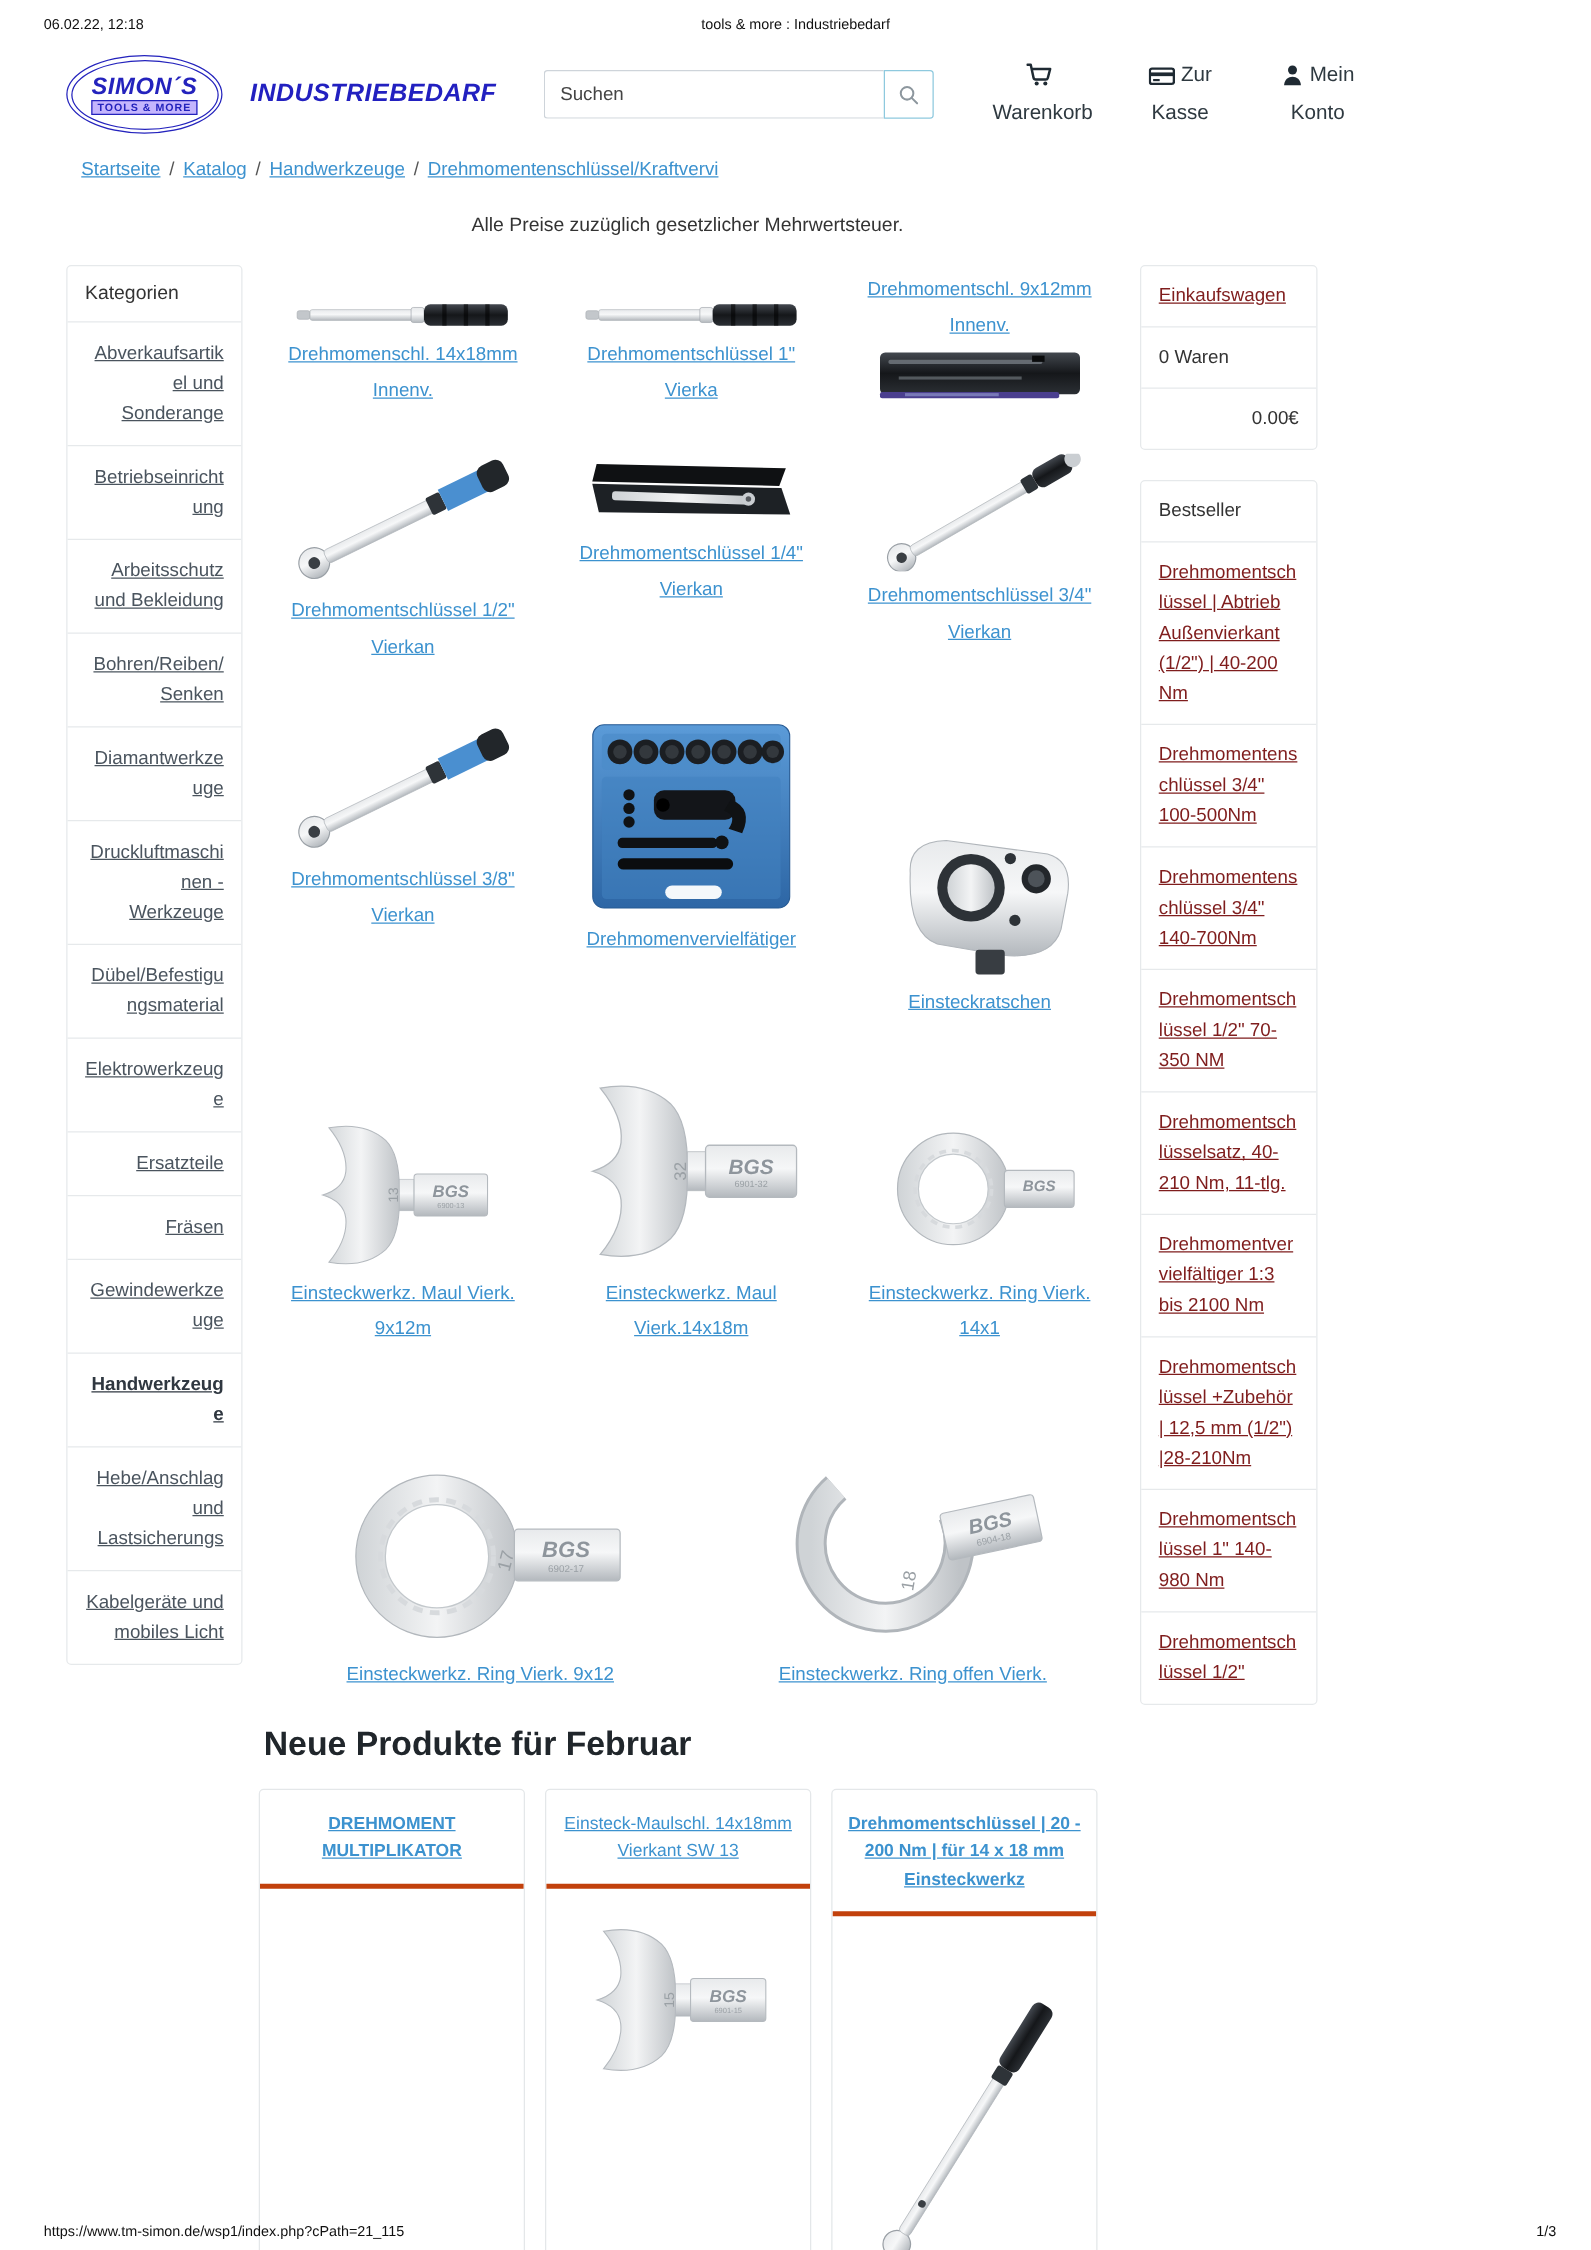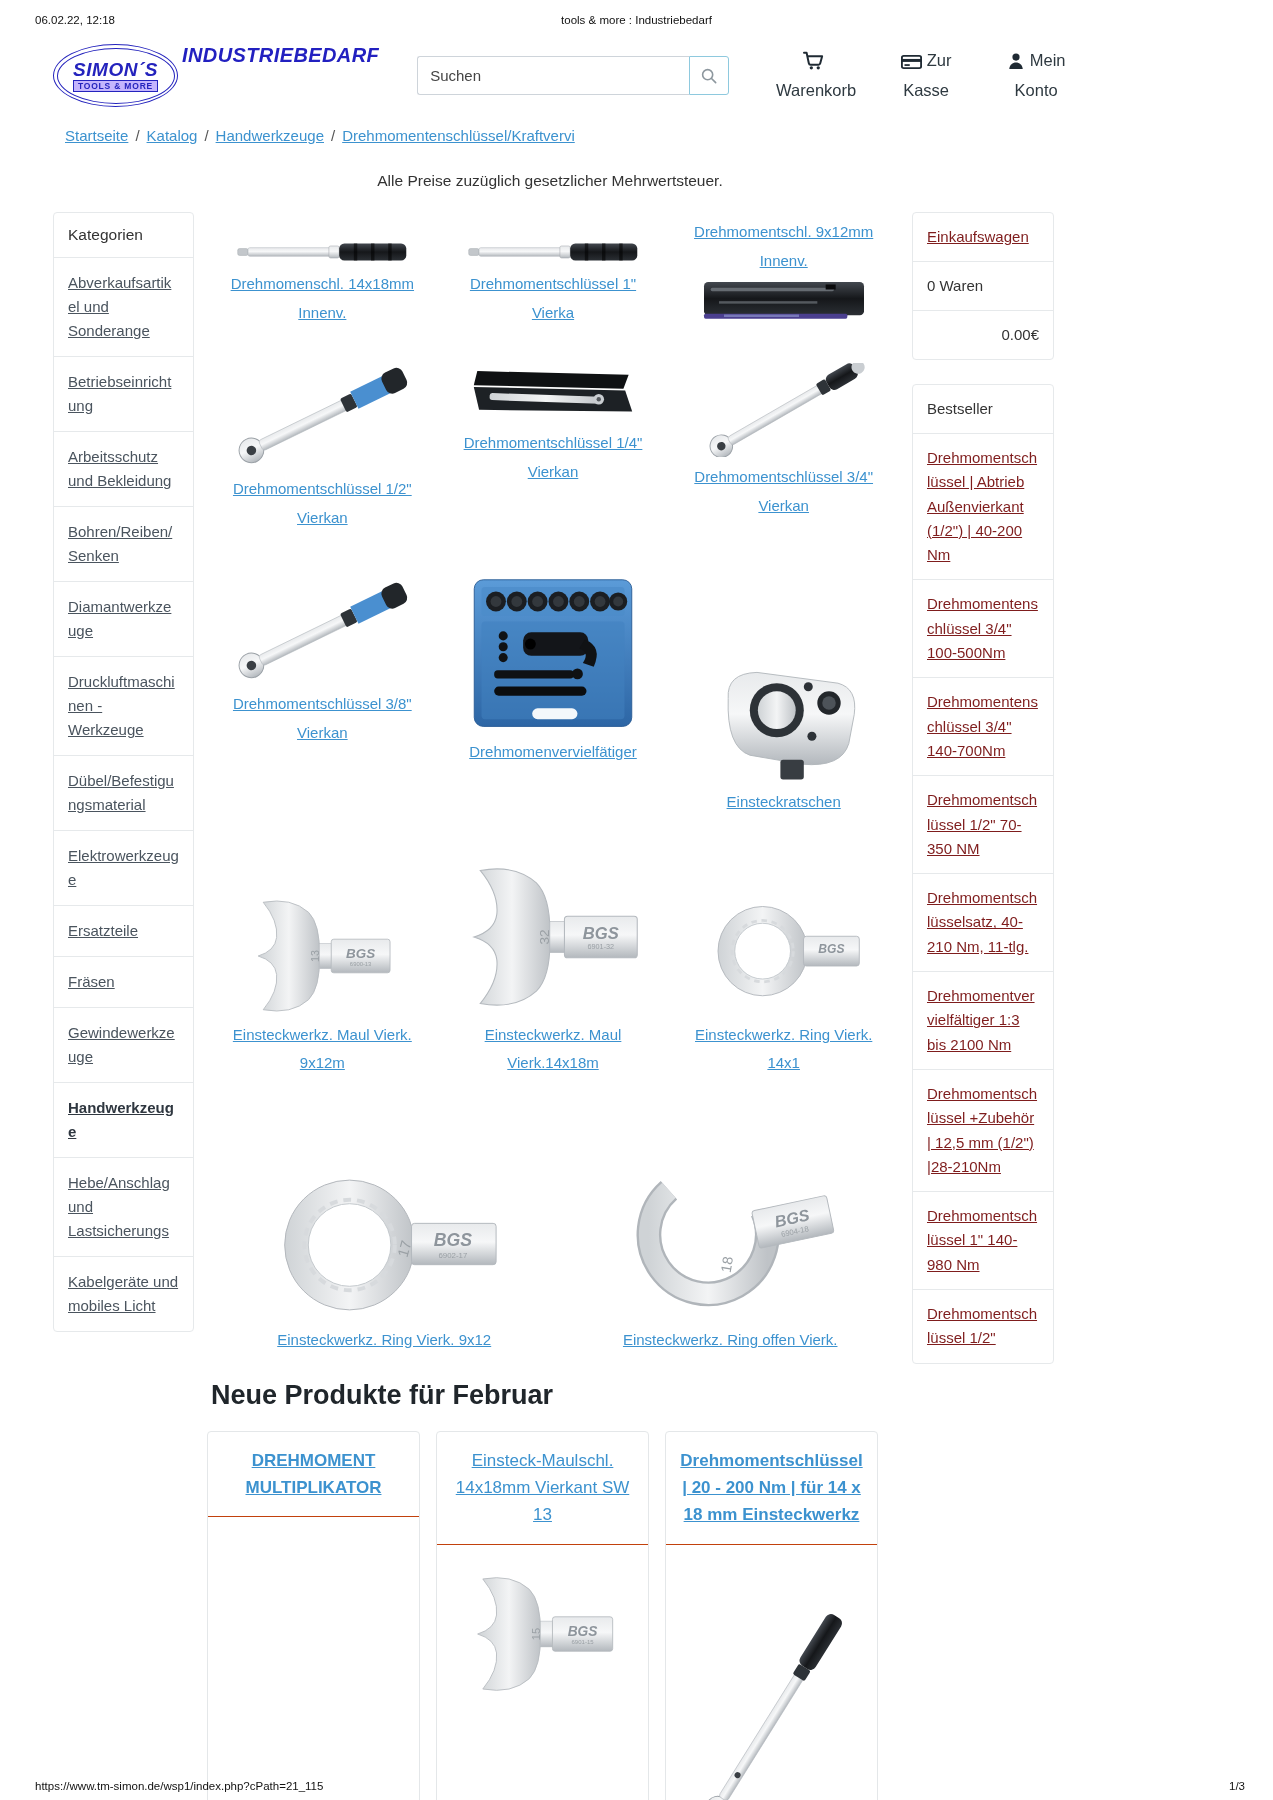--- a/index.html
+++ b/index.html
@@ -11,21 +11,21 @@
 
   
   .topbar { position:relative; height:30px; font-size:11.5px; color:#111; padding-top:14px; }
   .topbar .dt { position:absolute; left:35px; top:14px; }
   .topbar .doc { position:absolute; left:0; right:0; top:14px; text-align:center; }
 
   .container { width:1030px; margin-left:35px; }
 
   
   .header { display:flex; align-items:center; padding:14px 0 6px 18px; }
-  .logo { display:flex; gap:4px; }
+  .logo { display:flex; align-items:center; gap:22px; }
   .oval-outer { border:1.5px solid #2423bd; border-radius:50%; padding:2.5px; }
   .oval-inner { border:1.5px solid #2423bd; border-radius:50%; width:118px; height:56px;
     display:flex; flex-direction:column; align-items:center; justify-content:center; }
   .logo-main { color:#2423bd; font-weight:800; font-style:italic; font-size:19px; letter-spacing:.5px; }
   .logo-sub { color:#2423bd; font-weight:700; font-size:8.5px; border:1px solid #2423bd; padding:0 4px;
     letter-spacing:.8px; margin-top:-1px; background:#c4b5fd; }
   .logo-brand { color:#2220c0; font-weight:800; font-style:italic; font-size:20px; letter-spacing:.4px; }
 
   .search { display:flex; margin-left:38px; }
   .search input { width:272px; height:39px; border:1px solid #ced4da; border-right:none;
@@ -43,37 +43,37 @@
   .crumbs { padding:14px 0 0 30px; font-size:15px; }
   .crumbs a { color:#3c92cf; text-decoration:underline; }
   .crumbs .sep { color:#555; margin:0 7px; }
   .notice { text-align:center; font-size:15.5px; color:#333; margin:28px 0 22px; }
 
   
   .main { display:flex; gap:13px; padding-left:18px; }
   .catbox { width:141px; border:1px solid #e6e9eb; border-radius:4px; align-self:flex-start; }
   .catbox .cat-title { padding:13px 14px; font-size:15.5px; color:#333; border-bottom:1px solid #e6e9eb; }
   .catbox .cat-item { display:block; padding:13px 14px; font-size:15px; line-height:1.6;
-    color:#4a545e; text-decoration:underline; word-wrap:break-word; border-bottom:1px solid #e6e9eb; }
+    color:#4a545e; text-decoration:underline; word-wrap:break-word; border-bottom:1px solid #e6e9eb;text-align:right; }
   .catbox .cat-item:last-child { border-bottom:none; }
   .catbox .cat-item.active { font-weight:700; color:#2f3740; }
 
   .center { width:692px; }
   .prow { display:flex; margin-bottom:34px; }
   .pcell { flex:1; display:flex; flex-direction:column; align-items:center; }
   .imgwrap { display:flex; align-items:flex-end; justify-content:center; }
   .plink { display:block; color:#3c92cf; text-decoration:underline; font-size:15px;
     line-height:1.9; text-align:center; max-width:205px; margin:6px auto 0; }
   .plink.wide { max-width:280px; }
 
   .newhead { font-size:27px; font-weight:700; color:#20262b; margin:26px 0 20px 4px; }
   .newrow { display:flex; gap:16px; }
   .ncard { width:213px; border:1px solid #e4e7e9; border-radius:4px; height:560px; overflow:hidden; }
   .ncard .ntitle { display:block; padding:15px 12px; text-align:center; color:#3c92cf;
-    font-size:17px; line-height:1.6; text-decoration:underline; border-bottom:1px solid #c2410c; }
+    font-size:14px; line-height:1.6; text-decoration:underline; border-bottom:4px solid #c2410c; }
   .ncard .ntitle.bold { font-weight:700; }
   .ncard .nbody { display:flex; align-items:center; justify-content:center; padding-top:28px; }
 
   .right { width:142px; }
   .rcard { border:1px solid #e6e9eb; border-radius:4px; margin-bottom:24px; }
   .rrow { padding:12px 14px; font-size:15px; line-height:1.6; border-bottom:1px solid #e6e9eb;
     word-wrap:break-word; }
   .rrow:last-child { border-bottom:none; }
   .rcard a { color:#7f1d1d; text-decoration:underline; }
   .rtotal { text-align:right; color:#333; }

